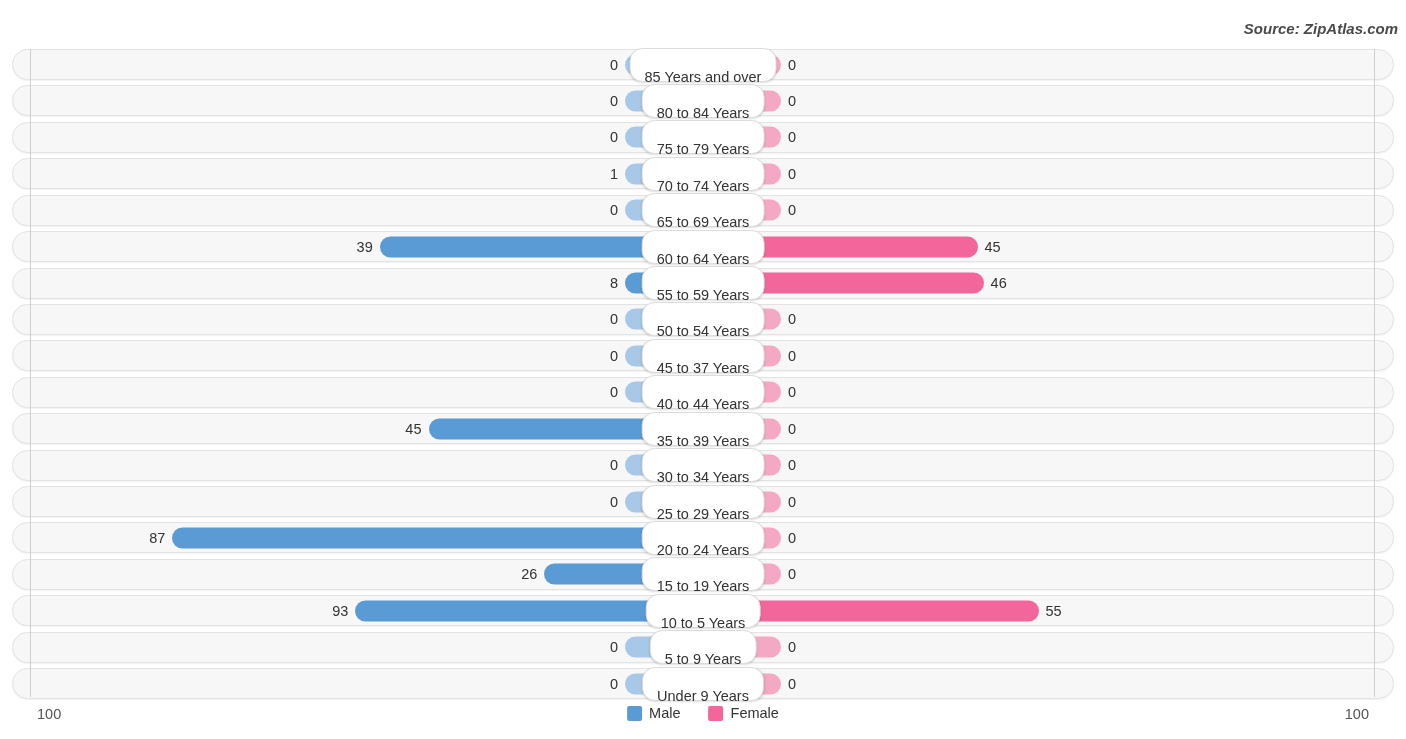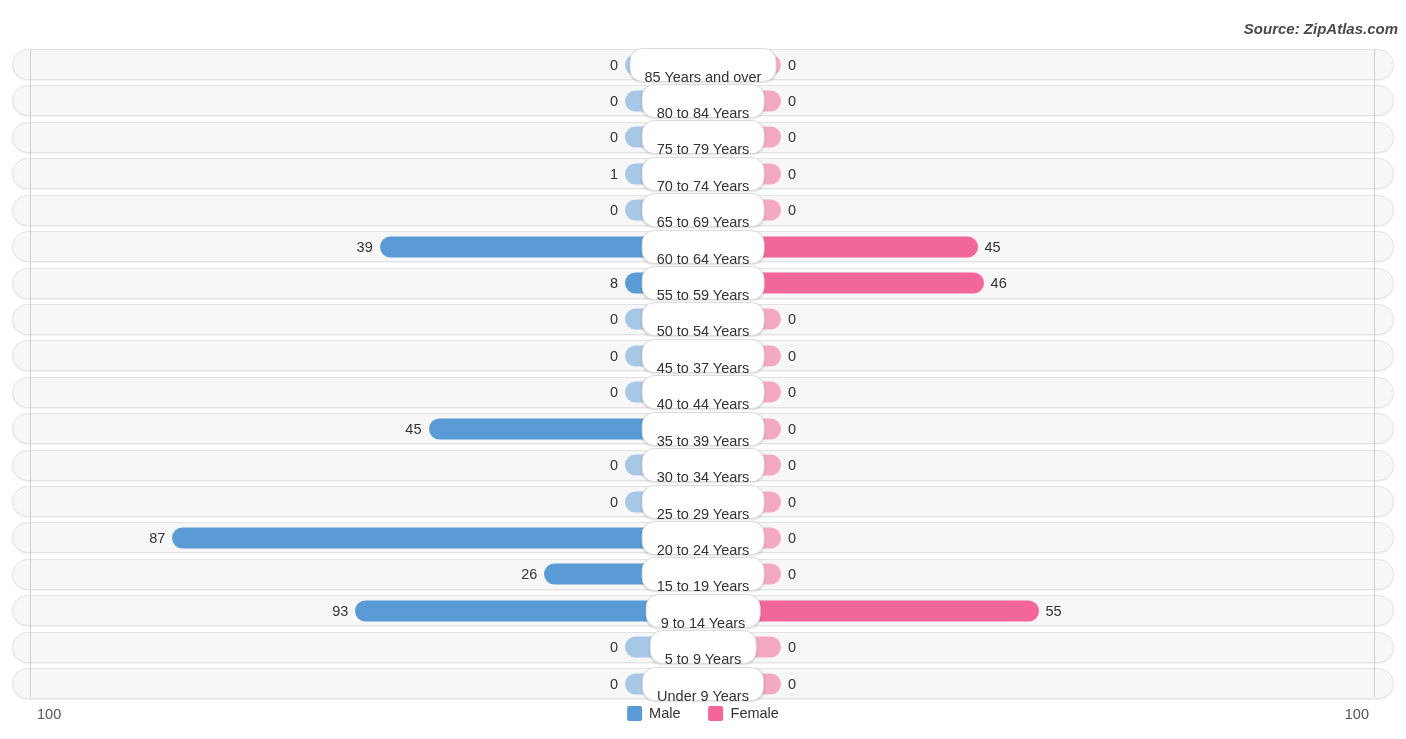--- a/index.html
+++ b/index.html
@@ -291,21 +291,21 @@
           <div class="bar bar-female stub" style="width: 78px;"></div>
           <div class="val val-male" style="right: calc(50% + 165.6px);">26</div>
           <div class="val val-female" style="left: calc(50% + 85px);">0</div>
           <div class="age-pill">15 to 19 Years</div>
         </div>
         <div class="row" style="top: 550.3px;">
           <div class="bar bar-male" style="width: 347.7px;"></div>
           <div class="bar bar-female" style="width: 335.5px;"></div>
           <div class="val val-male" style="right: calc(50% + 354.7px);">93</div>
           <div class="val val-female" style="left: calc(50% + 342.5px);">55</div>
-          <div class="age-pill">9 to 14 Years</div>
+          <div class="age-pill">10 to 5 Years</div>
         </div>
         <div class="row" style="top: 586.72px;">
           <div class="bar bar-male stub" style="width: 78px;"></div>
           <div class="bar bar-female stub" style="width: 78px;"></div>
           <div class="val val-male" style="right: calc(50% + 85px);">0</div>
           <div class="val val-female" style="left: calc(50% + 85px);">0</div>
           <div class="age-pill">5 to 9 Years</div>
         </div>
         <div class="row" style="top: 623.14px;">
           <div class="bar bar-male stub" style="width: 78px;"></div>

